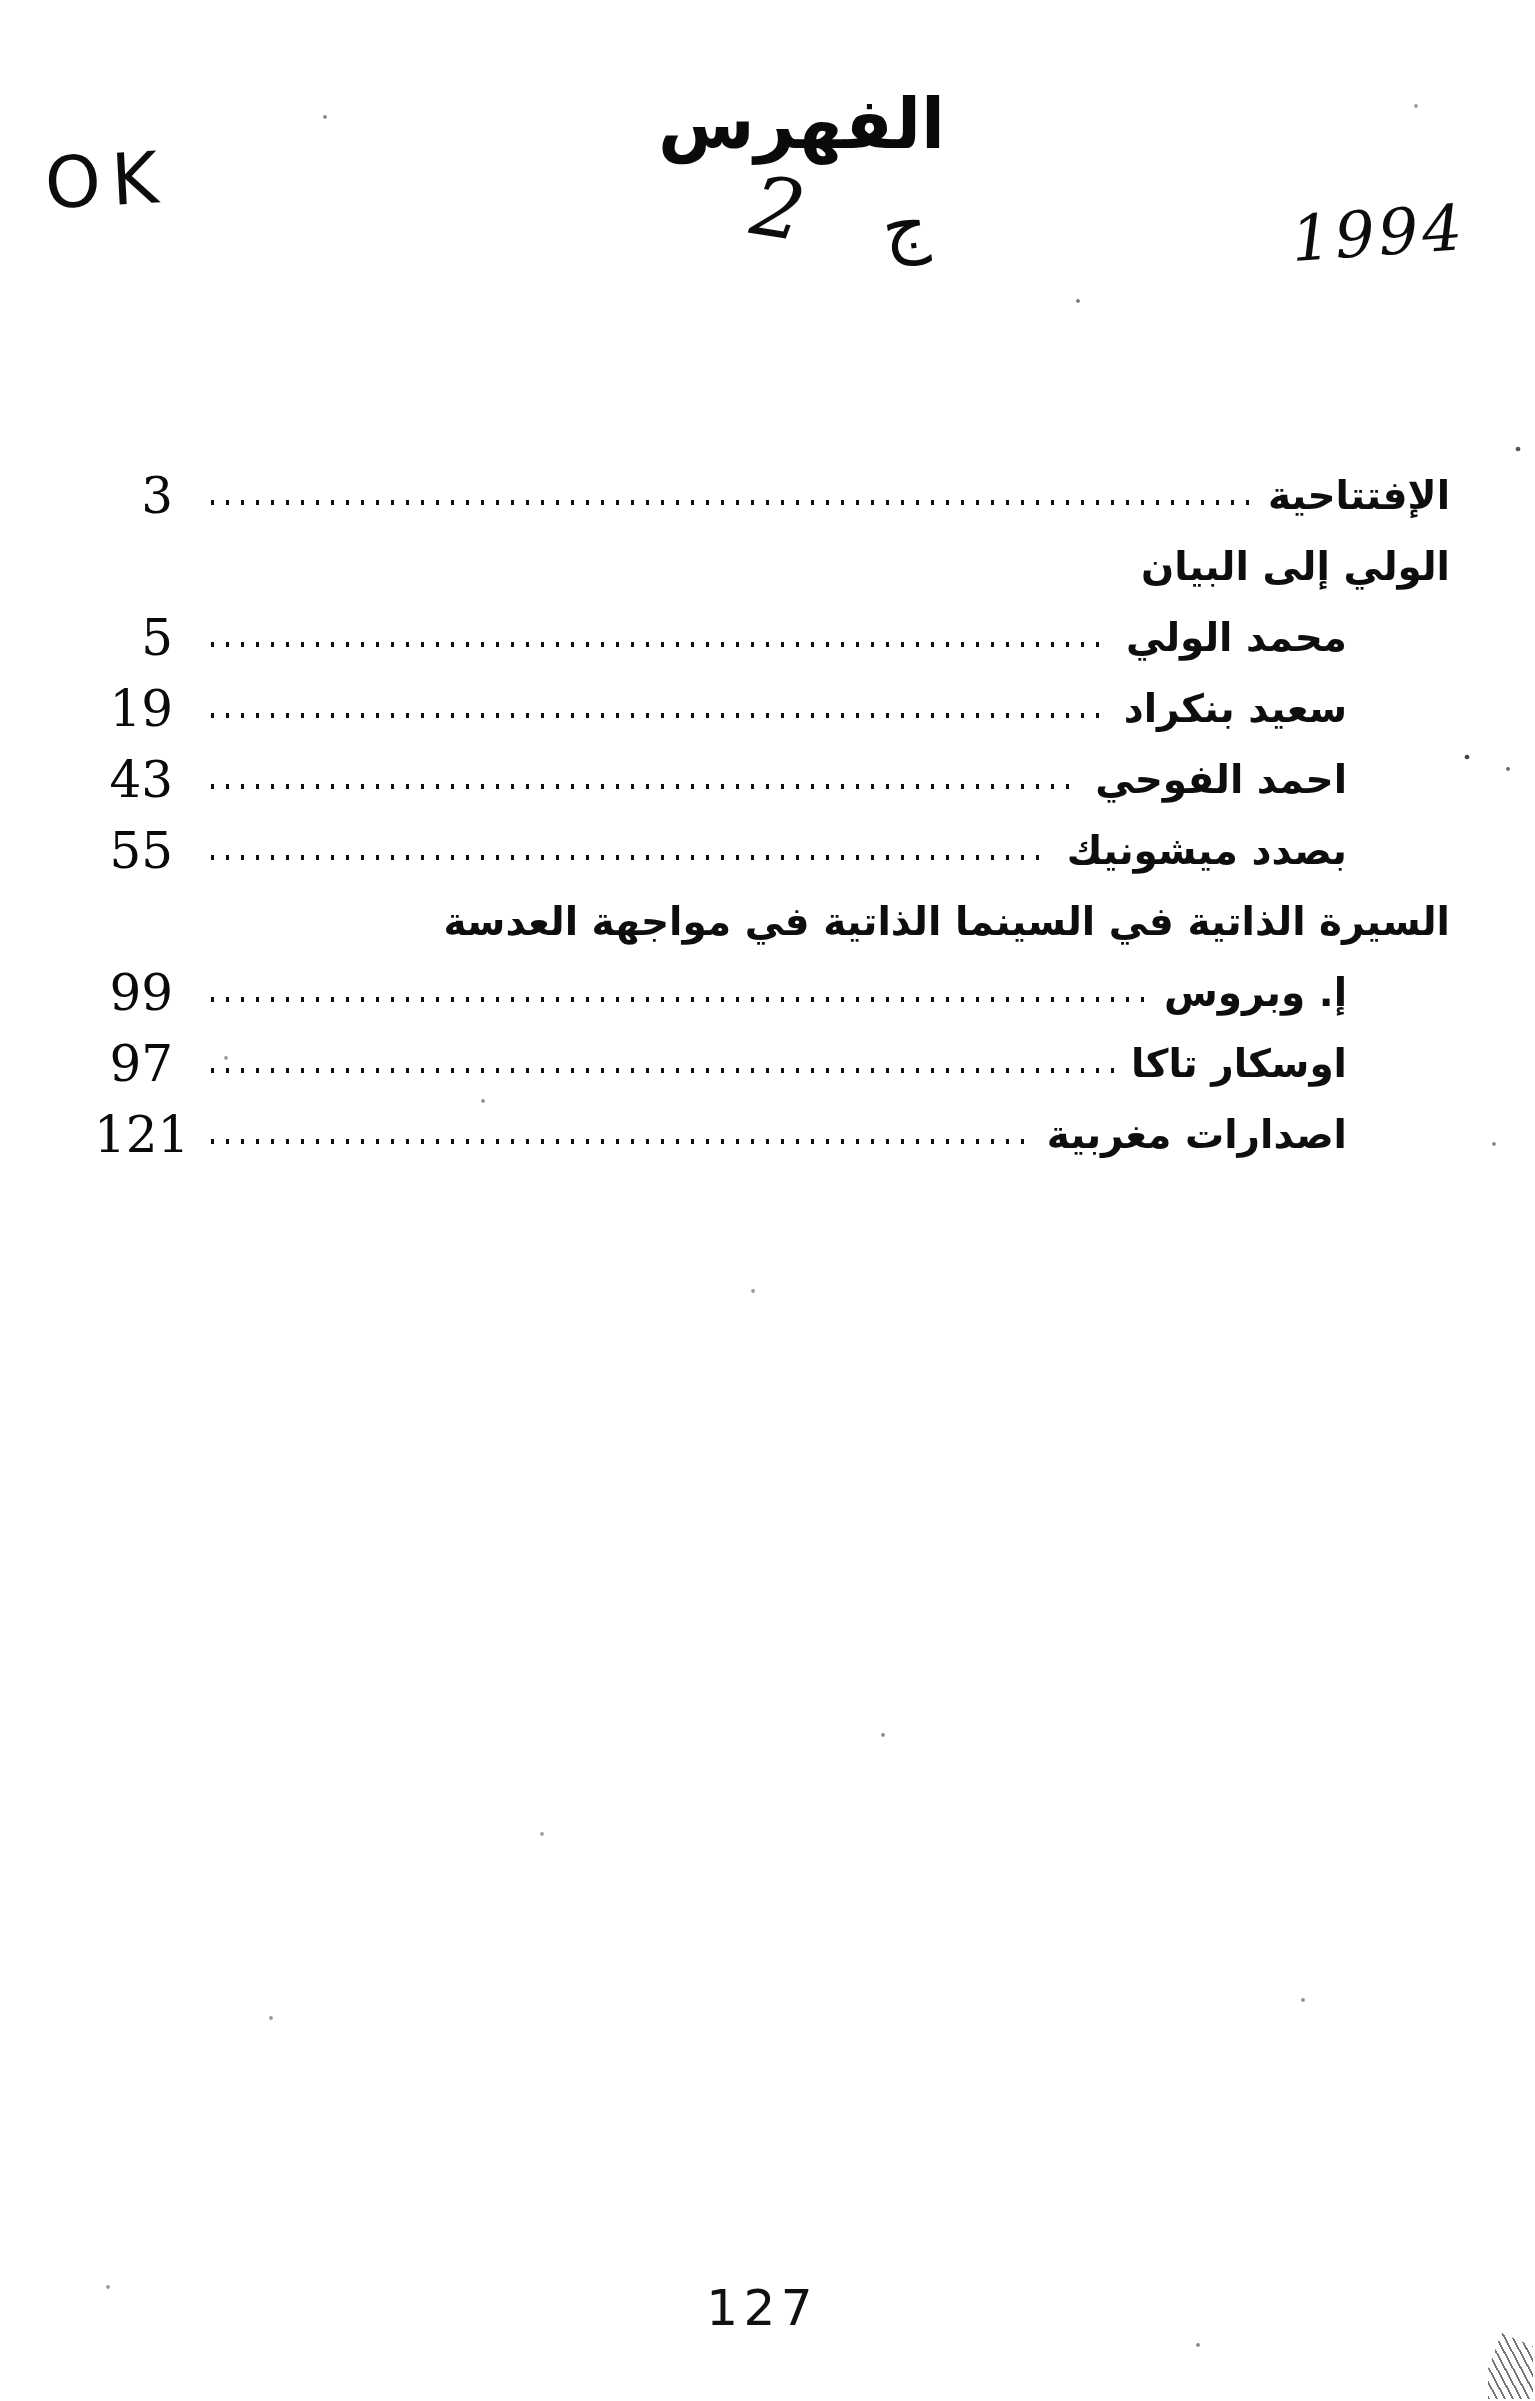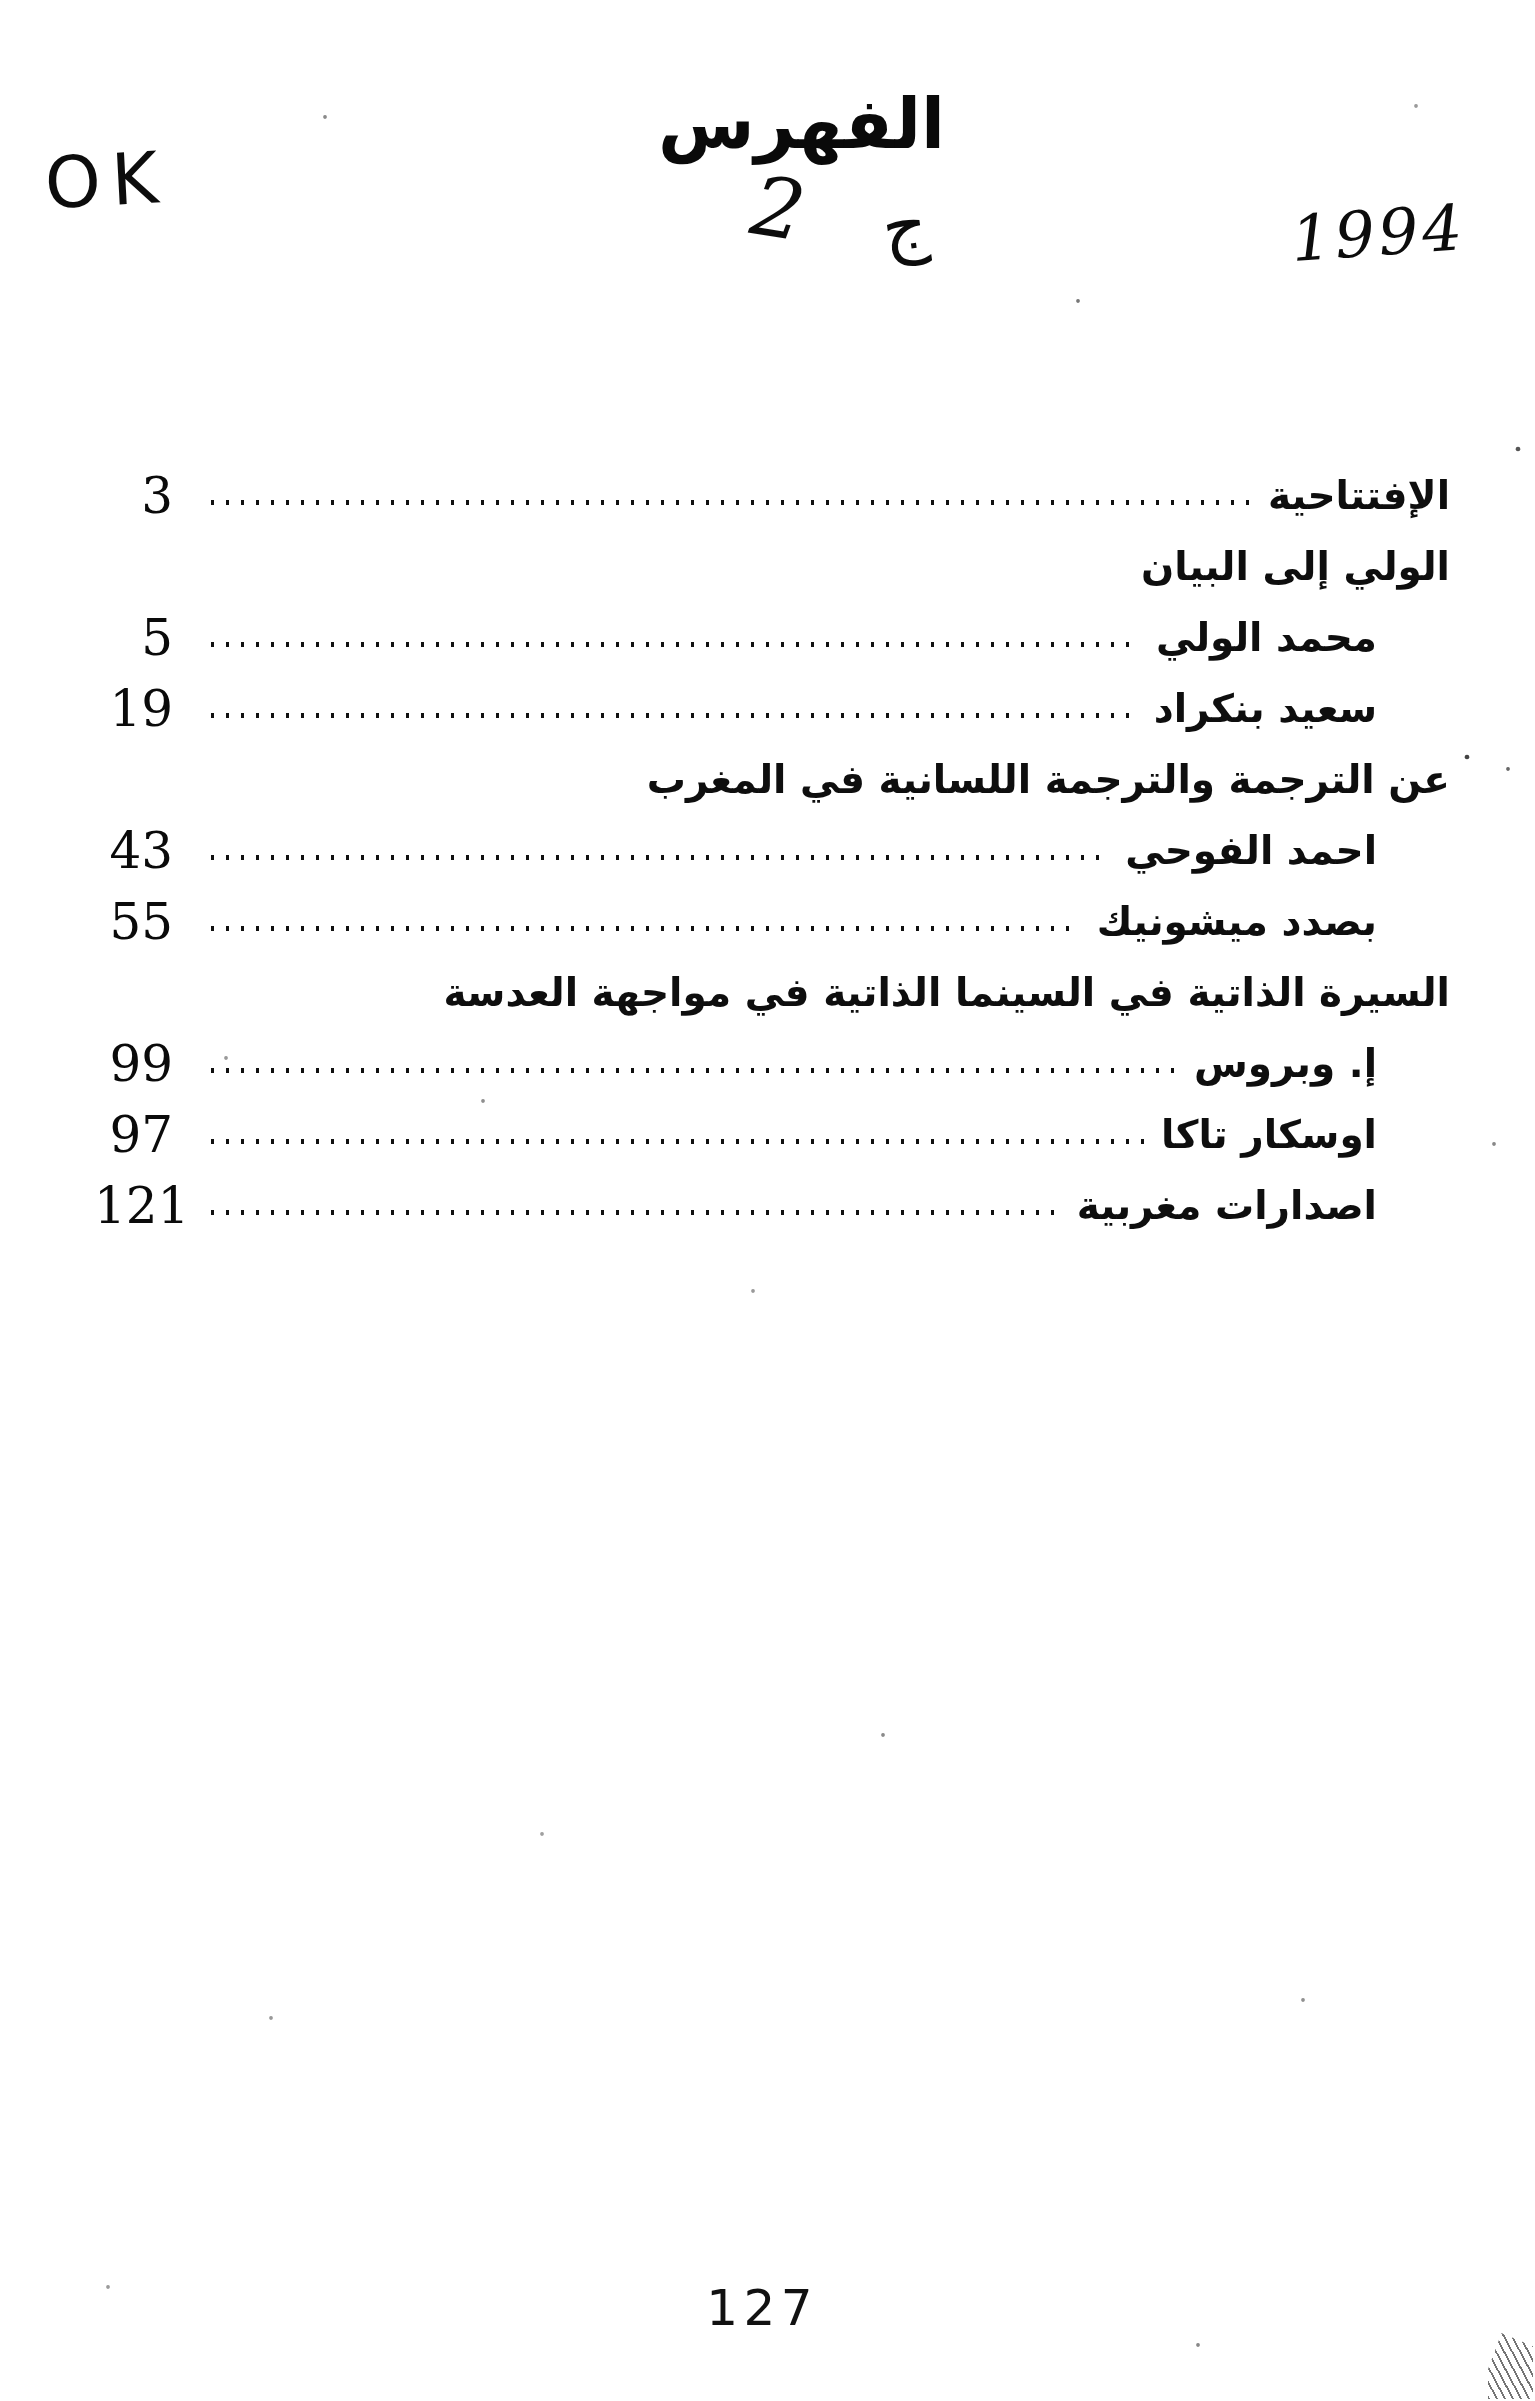--- a/index.html
+++ b/index.html
@@ -33,21 +33,21 @@
   .toc{
     position:absolute;top:460px;left:94px;right:85px;
     direction:rtl;
   }
   .toc-row{
     display:flex;align-items:center;
     height:71px;
     font:700 39px/1 "DejaVu Sans",sans-serif;
     color:#0e0e0e;
   }
-  .toc-row.indent .toc-title{margin-right:73px;}
+  .toc-row.indent .toc-title{margin-right:103px;}
   .toc-title{white-space:nowrap;}
   .dots{
     flex:1 1 auto;height:10.7px;
     margin:14.3px 16px 0 32px;
     background-image:radial-gradient(ellipse 2.7px 4px at center,#101010 62%,transparent 68%);
     background-size:15px 10.7px;
     background-repeat:repeat-x;
     background-position:left center;
   }
   .num{
@@ -121,23 +121,20 @@
       <div class="toc-row indent">
         <span class="toc-title">محمد الولي</span>
         <span class="dots"></span>
         <span class="num">5</span>
       </div>
       <div class="toc-row indent">
         <span class="toc-title">سعيد بنكراد</span>
         <span class="dots"></span>
         <span class="num">19</span>
       </div>
-      <div class="toc-row">
-        <span class="toc-title">عن الترجمة والترجمة اللسانية في المغرب</span>
-      </div>
       <div class="toc-row indent">
         <span class="toc-title">احمد الفوحي</span>
         <span class="dots"></span>
         <span class="num">43</span>
       </div>
       <div class="toc-row indent">
         <span class="toc-title">بصدد ميشونيك</span>
         <span class="dots"></span>
         <span class="num">55</span>
       </div>

